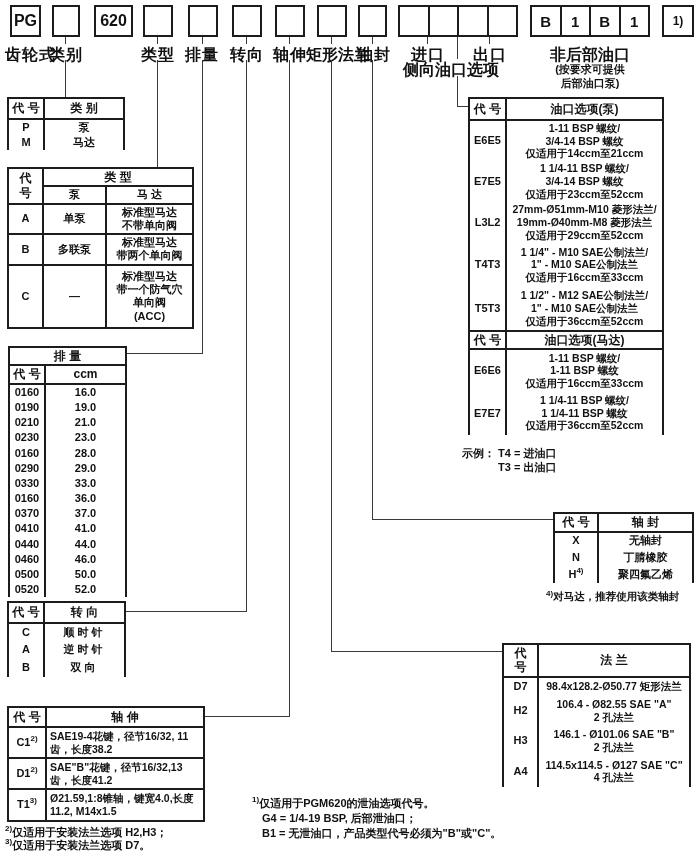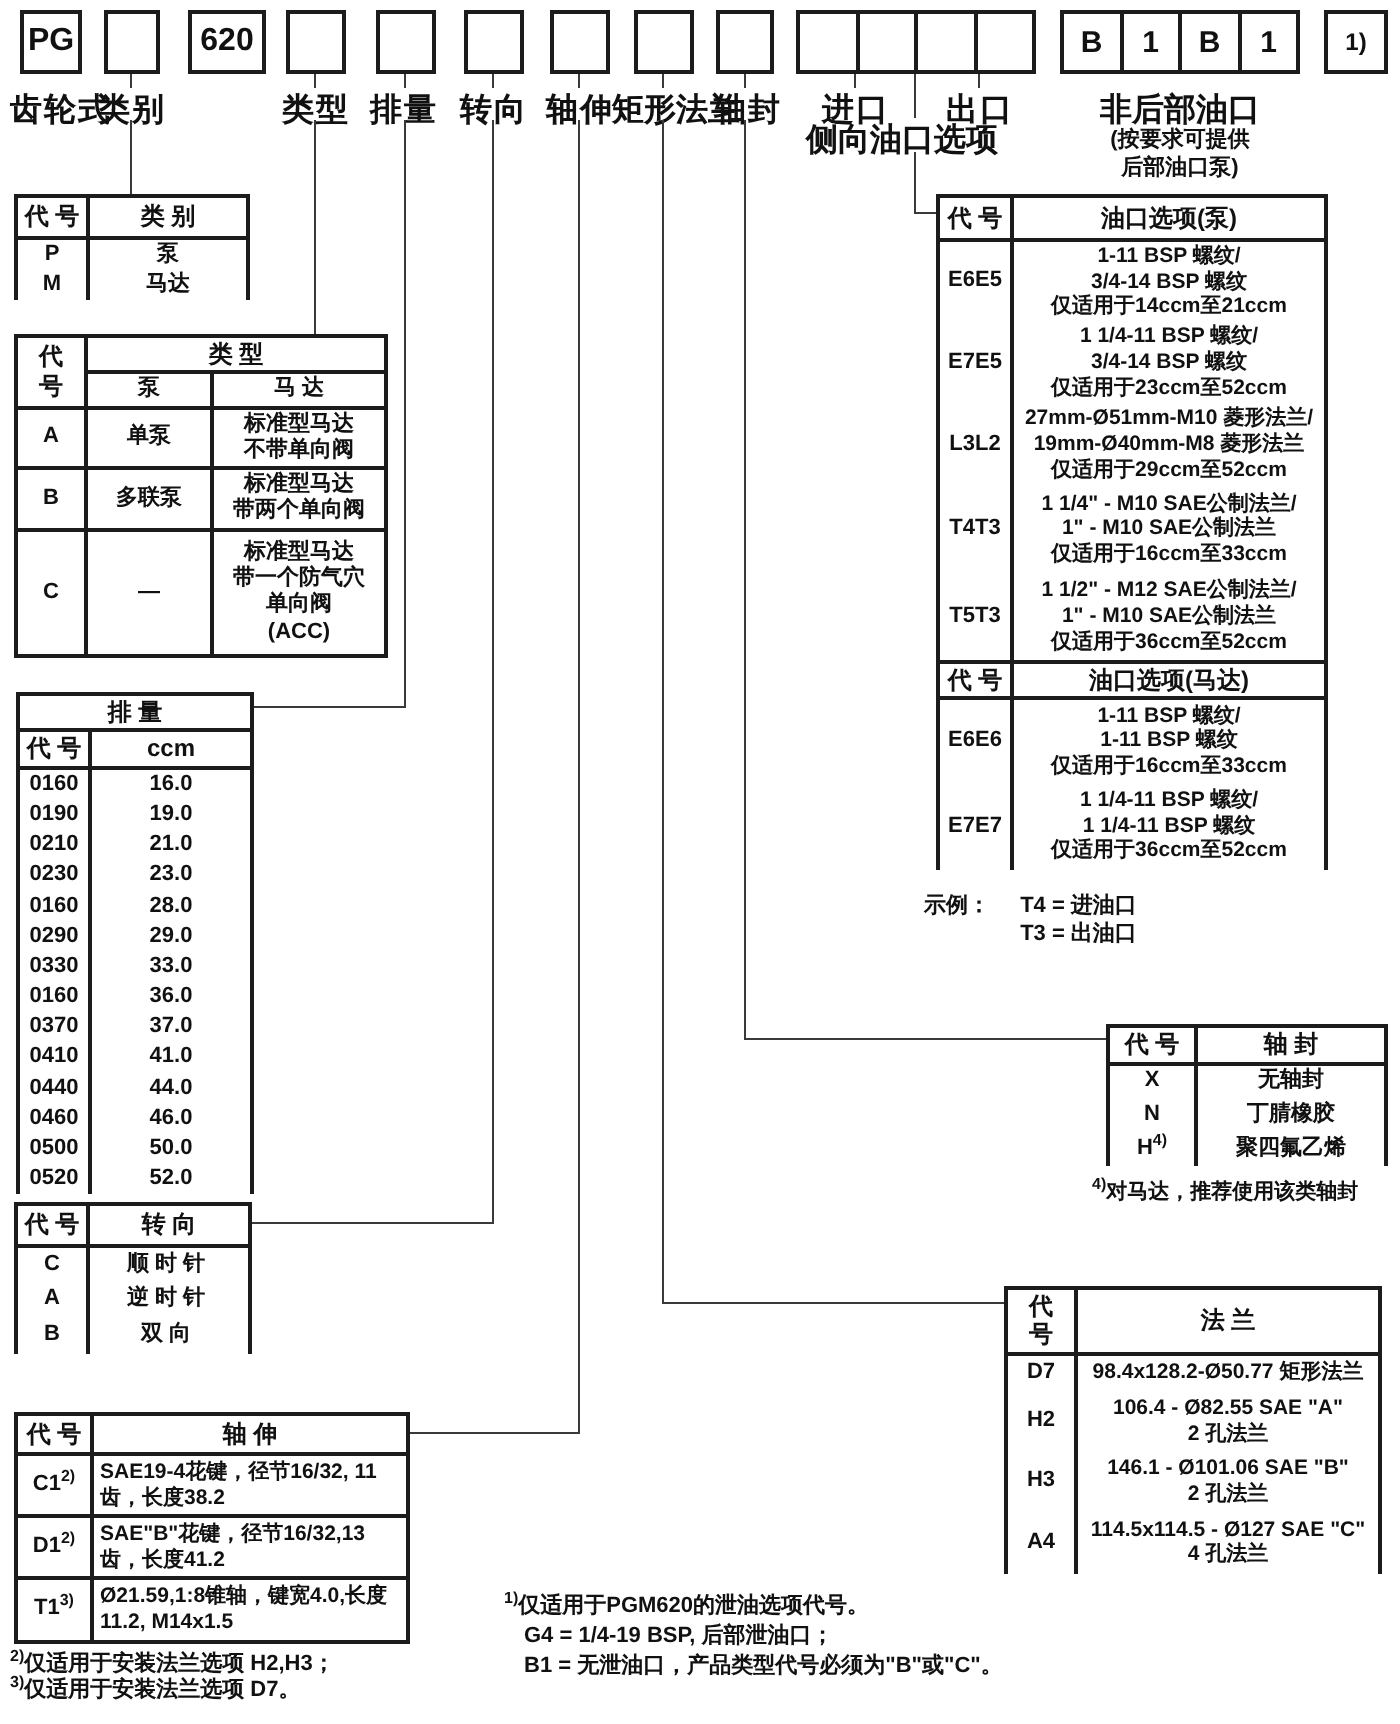--- a/index.html
+++ b/index.html
@@ -355,21 +355,21 @@
           <td>E7E7</td>
           <td class="pre sm">1 1/4-11 BSP 螺纹/
 1 1/4-11 BSP 螺纹
 仅适用于36ccm至52ccm</td>
         </tr>
   </tbody>
     </table>
 
   <div class="fn" style="left:462px;top:446px">
     <span style="vertical-align:top">示例：</span>
-    <span style="display:inline-block;vertical-align:top;margin-left:12px">
+    <span style="display:inline-block;vertical-align:top;margin-left:0">
       <div>T4 = 进油口</div>
       <div>T3 = 出油口</div>
     </span>
   </div>
 
   <table class="tbl" style="left:553px;top:512px">
     <colgroup>
         <col style="width:44px">
         <col style="width:95px">
       </colgroup>

